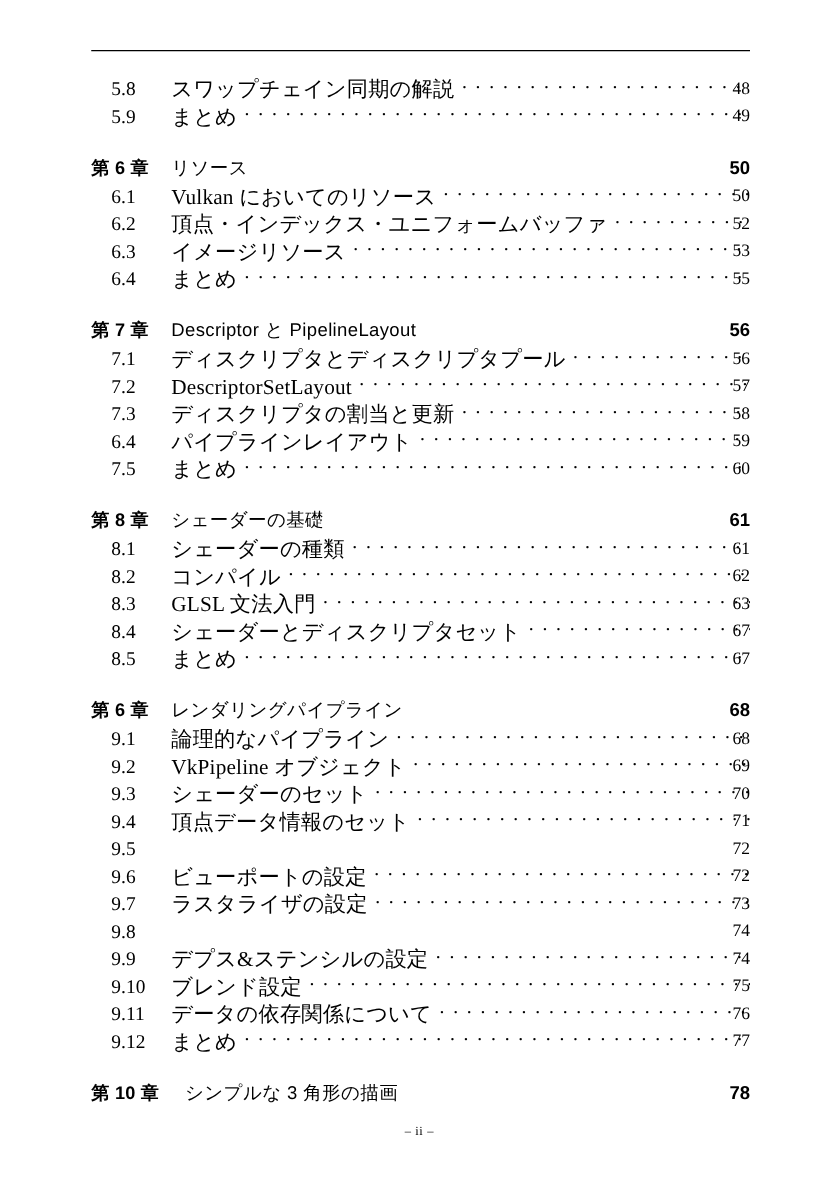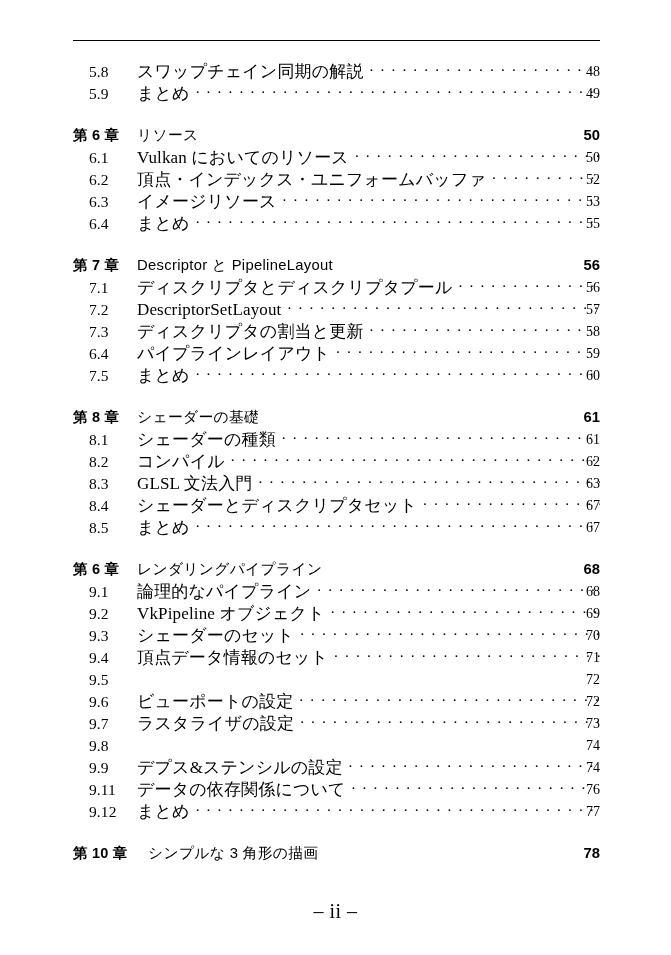--- a/index.html
+++ b/index.html
@@ -146,21 +146,21 @@
     font-size: 14.8px;
   }
 
   
   .footer {
     position: absolute;
     left: 0;
     right: 0;
     top: 900px;
     text-align: center;
-    font-size: 20px;
+    font-size: 10px;
     letter-spacing: 0.5px;
   }
 </style>
 </head>
 <body>
 
 <div class="page">
 
   <div class="header-rule"></div>
 
@@ -383,20 +383,28 @@
       </div>
       <div class="row section">
         <span class="num">9.9</span>
         <span class="titlewrap">
           <span class="title">デプス&amp;ステンシルの設定</span>
           <span class="leader"></span>
         </span>
         <span class="pageno">74</span>
       </div>
       <div class="row section">
+        <span class="num">9.10</span>
+        <span class="titlewrap">
+          <span class="title">ブレンド設定</span>
+          <span class="leader"></span>
+        </span>
+        <span class="pageno">75</span>
+      </div>
+      <div class="row section">
         <span class="num">9.11</span>
         <span class="titlewrap">
           <span class="title">データの依存関係について</span>
           <span class="leader"></span>
         </span>
         <span class="pageno">76</span>
       </div>
       <div class="row section">
         <span class="num">9.12</span>
         <span class="titlewrap">

